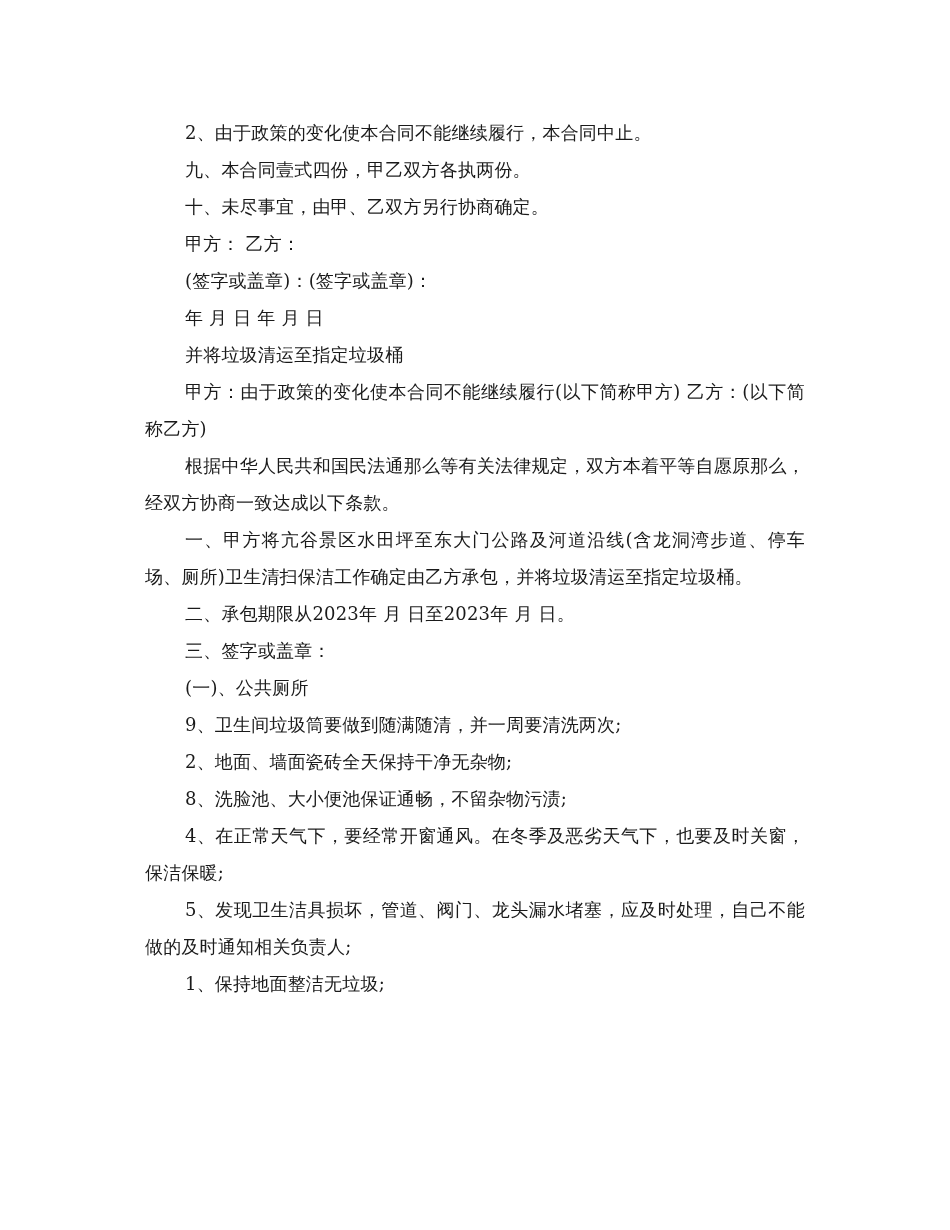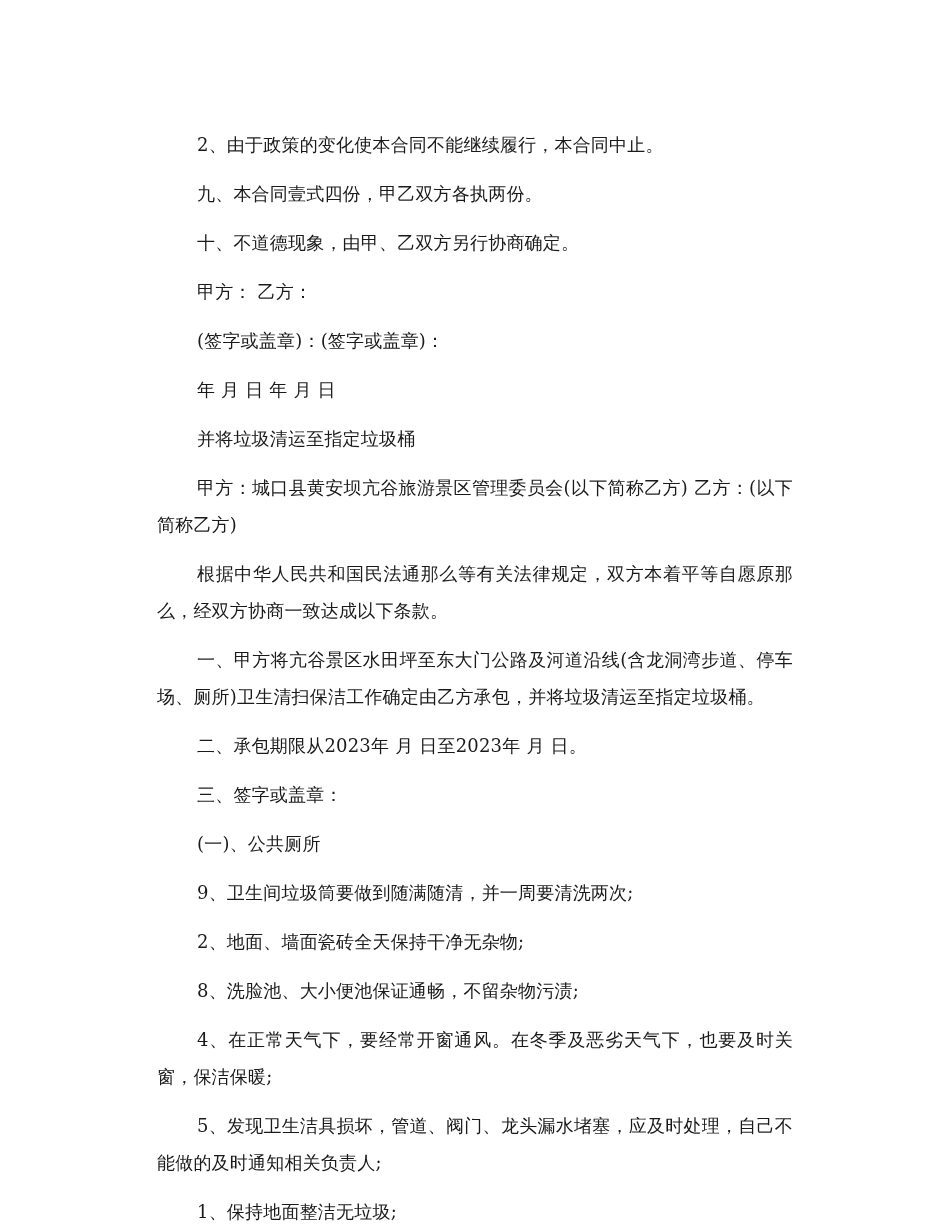--- a/index.html
+++ b/index.html
@@ -17,45 +17,45 @@
     }
     .page {
       position: absolute;
       left: 145px;
       top: 114px;
       width: 660px;
     }
     .p {
       font-size: 18px;
       line-height: 37px;
-      margin: 12px;
+      margin: 0;
       white-space: nowrap;
       letter-spacing: 0.2px;
     }
     .indent {
       text-indent: 40px;
     }
     .wrap {
       white-space: normal;
       text-align: justify;
       text-align-last: left;
     }
   </style>
 </head>
 <body>
 
 <div class="page">
   <p class="p indent">2、由于政策的变化使本合同不能继续履行，本合同中止。</p>
   <p class="p indent">九、本合同壹式四份，甲乙双方各执两份。</p>
-  <p class="p indent">十、不道德现象，由甲、乙双方另行协商确定。</p>
+  <p class="p indent">十、未尽事宜，由甲、乙双方另行协商确定。</p>
   <p class="p indent">甲方： 乙方：</p>
   <p class="p indent">(签字或盖章)：(签字或盖章)：</p>
   <p class="p indent">年 月 日 年 月 日</p>
   <p class="p indent">并将垃圾清运至指定垃圾桶</p>
-  <p class="p indent wrap">甲方：城口县黄安坝亢谷旅游景区管理委员会(以下简称乙方) 乙方：(以下简称乙方)</p>
+  <p class="p indent wrap">甲方：由于政策的变化使本合同不能继续履行(以下简称甲方) 乙方：(以下简称乙方)</p>
   <p class="p indent wrap">根据中华人民共和国民法通那么等有关法律规定，双方本着平等自愿原那么，经双方协商一致达成以下条款。</p>
   <p class="p indent wrap">一、甲方将亢谷景区水田坪至东大门公路及河道沿线(含龙洞湾步道、停车场、厕所)卫生清扫保洁工作确定由乙方承包，并将垃圾清运至指定垃圾桶。</p>
   <p class="p indent">二、承包期限从2023年 月 日至2023年 月 日。</p>
   <p class="p indent">三、签字或盖章：</p>
   <p class="p indent">(一)、公共厕所</p>
   <p class="p indent">9、卫生间垃圾筒要做到随满随清，并一周要清洗两次;</p>
   <p class="p indent">2、地面、墙面瓷砖全天保持干净无杂物;</p>
   <p class="p indent">8、洗脸池、大小便池保证通畅，不留杂物污渍;</p>
   <p class="p indent wrap">4、在正常天气下，要经常开窗通风。在冬季及恶劣天气下，也要及时关窗，保洁保暖;</p>
   <p class="p indent wrap">5、发现卫生洁具损坏，管道、阀门、龙头漏水堵塞，应及时处理，自己不能做的及时通知相关负责人;</p>

